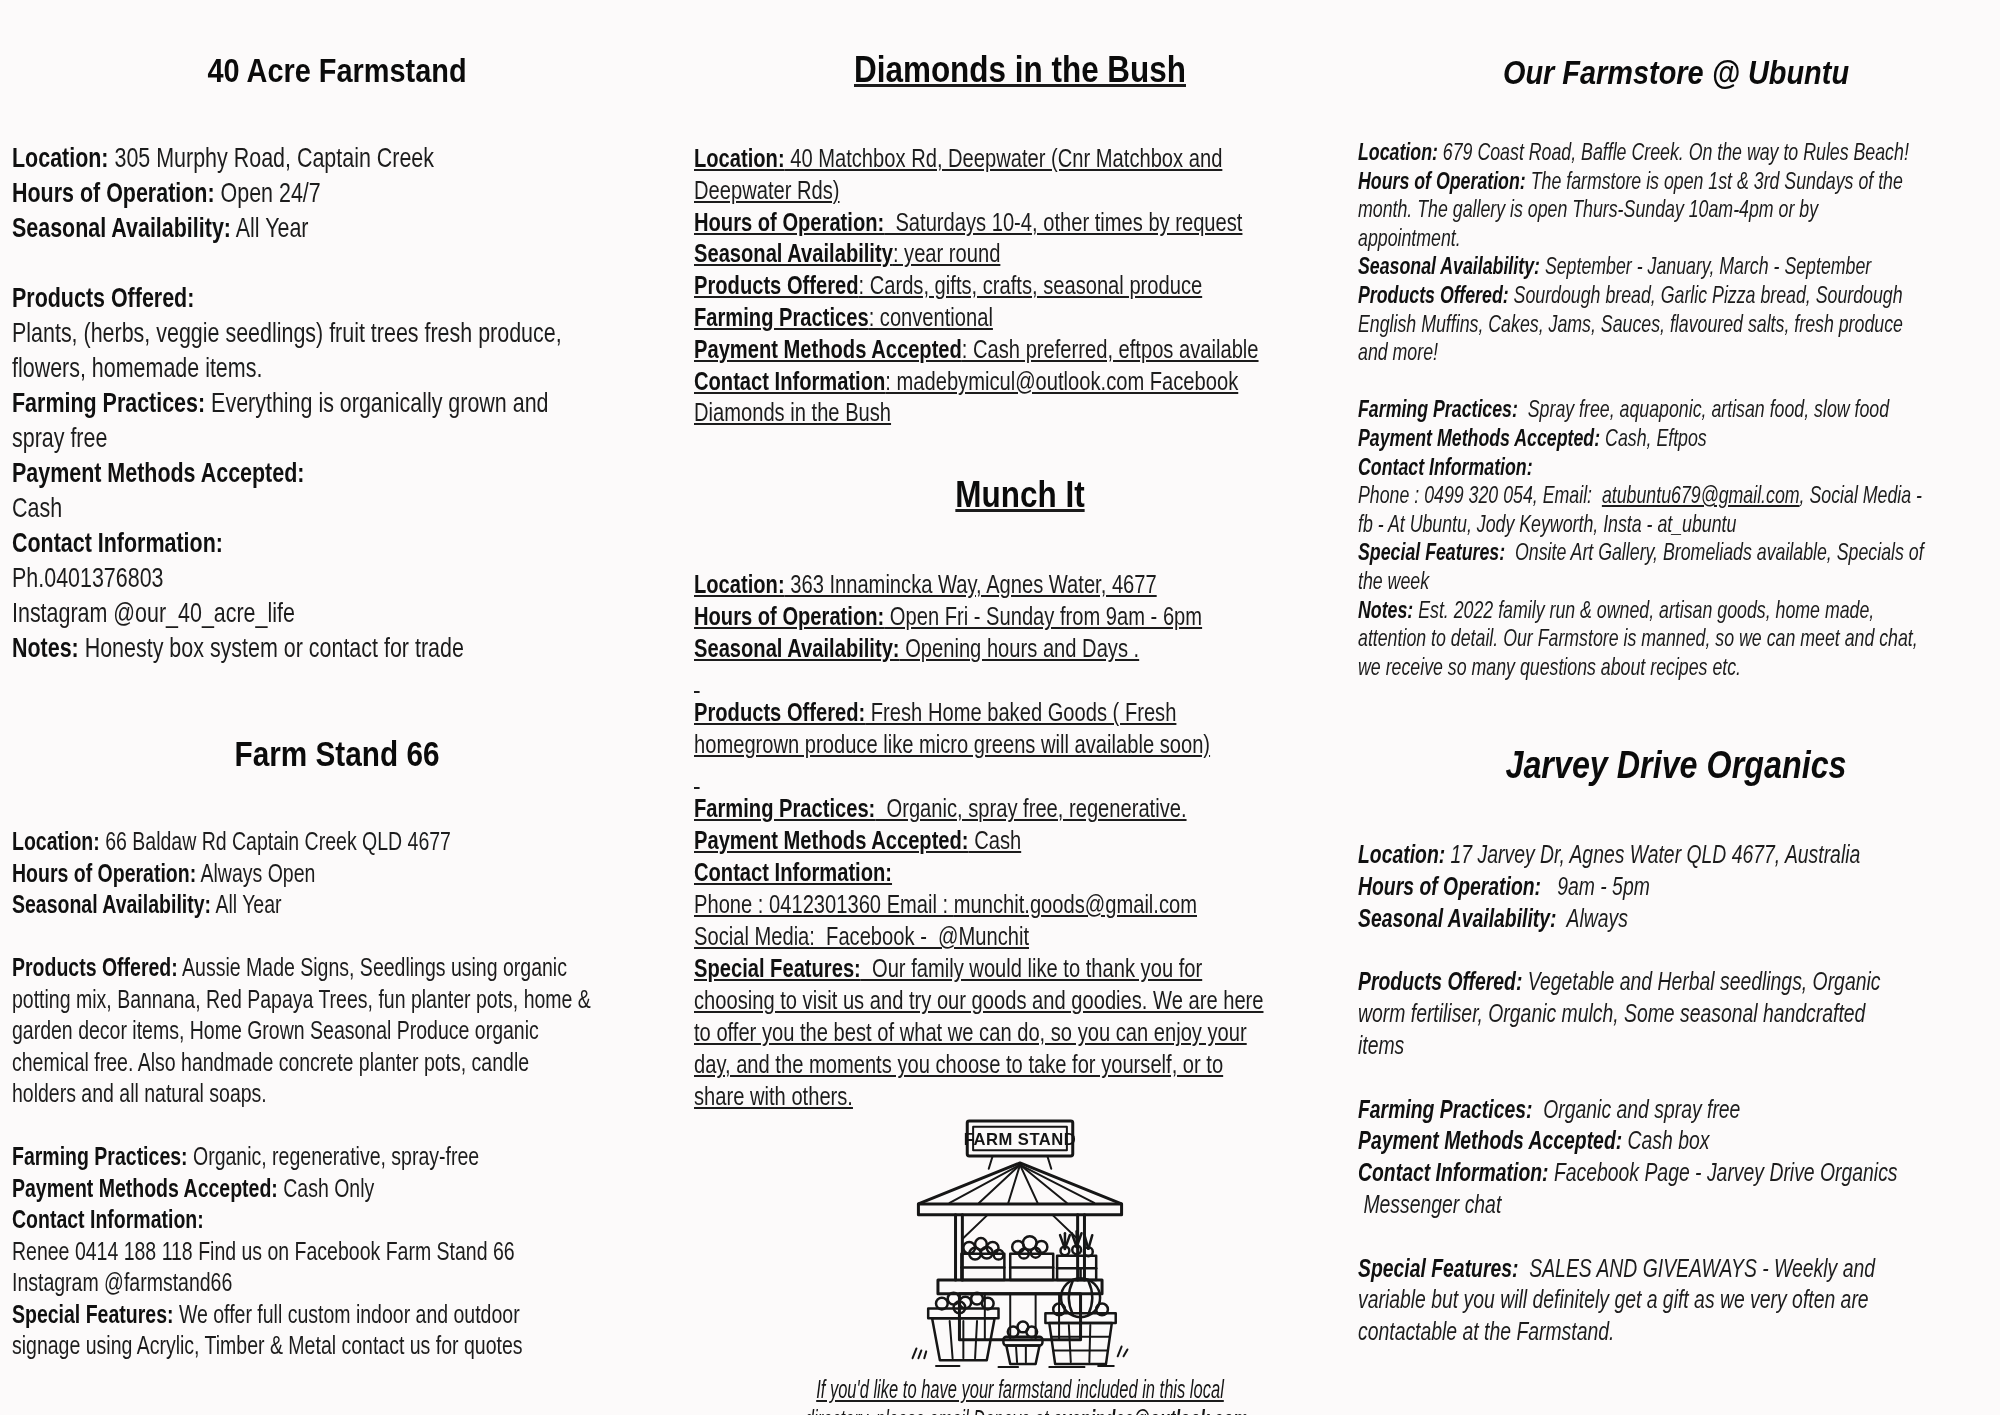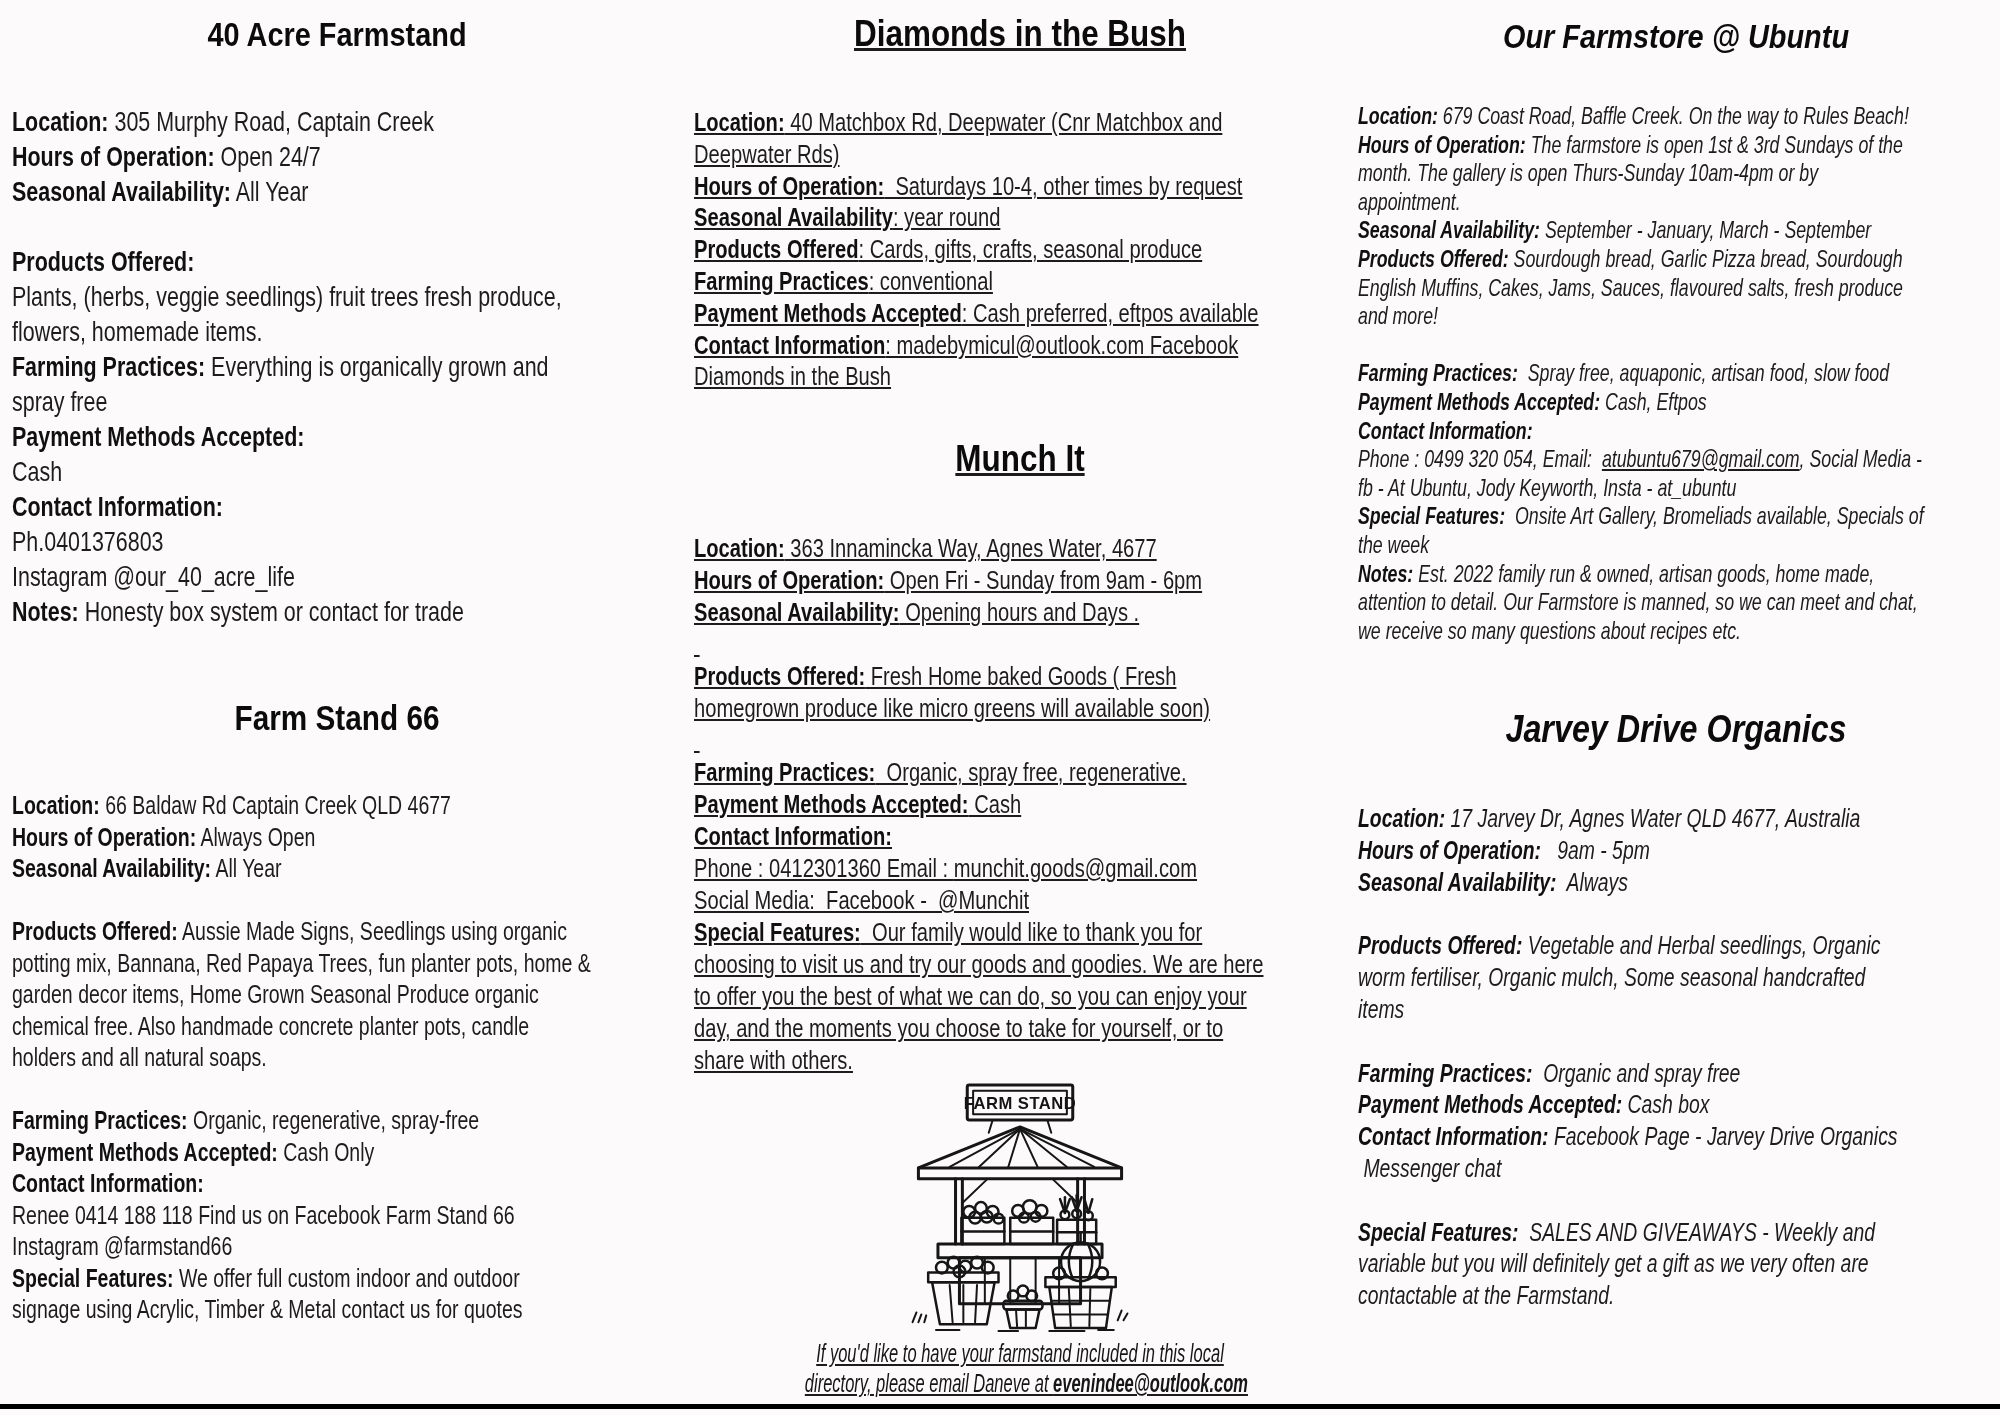--- a/index.html
+++ b/index.html
@@ -4,21 +4,21 @@
 <style>
   html,body{margin:0;padding:0;}
   body{
     width:2000px;height:1415px;
     background:#fcfafa;
     font-family:"Liberation Sans",sans-serif;
     color:#1c1c1c;
     overflow:hidden;
     position:relative;
   }
-  .page{position:absolute;inset:0;}
+  .page{position:absolute;inset:0;margin-top:36px;}
   .col{position:absolute;top:0;height:1404px;overflow:hidden;}
   #col1{left:12px;width:650px;}
   #col2{left:694px;width:652px;text-decoration:underline;}
   #col3{left:1358px;width:636px;font-style:italic;}
 
   .sec-title{
     font-weight:bold;color:#0b0b0b;text-align:center;
     white-space:pre;transform:scaleX(.85);transform-origin:50% 50%;
     margin:0;
   }

